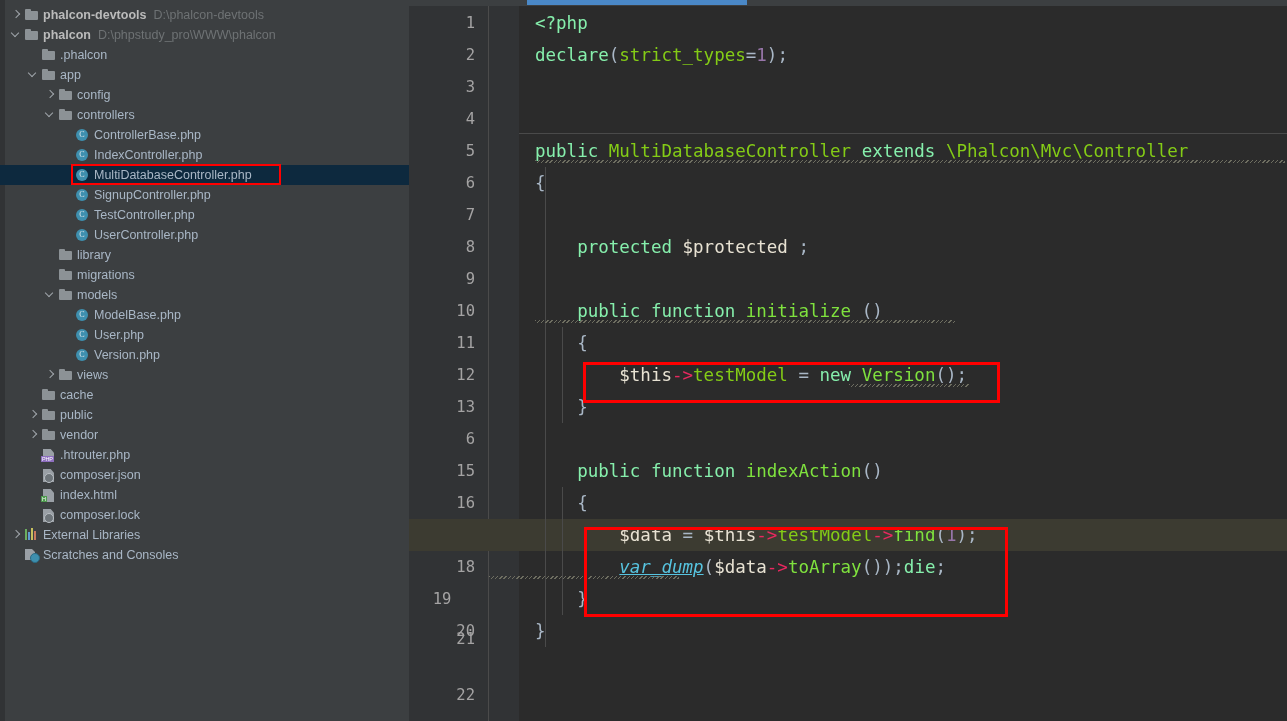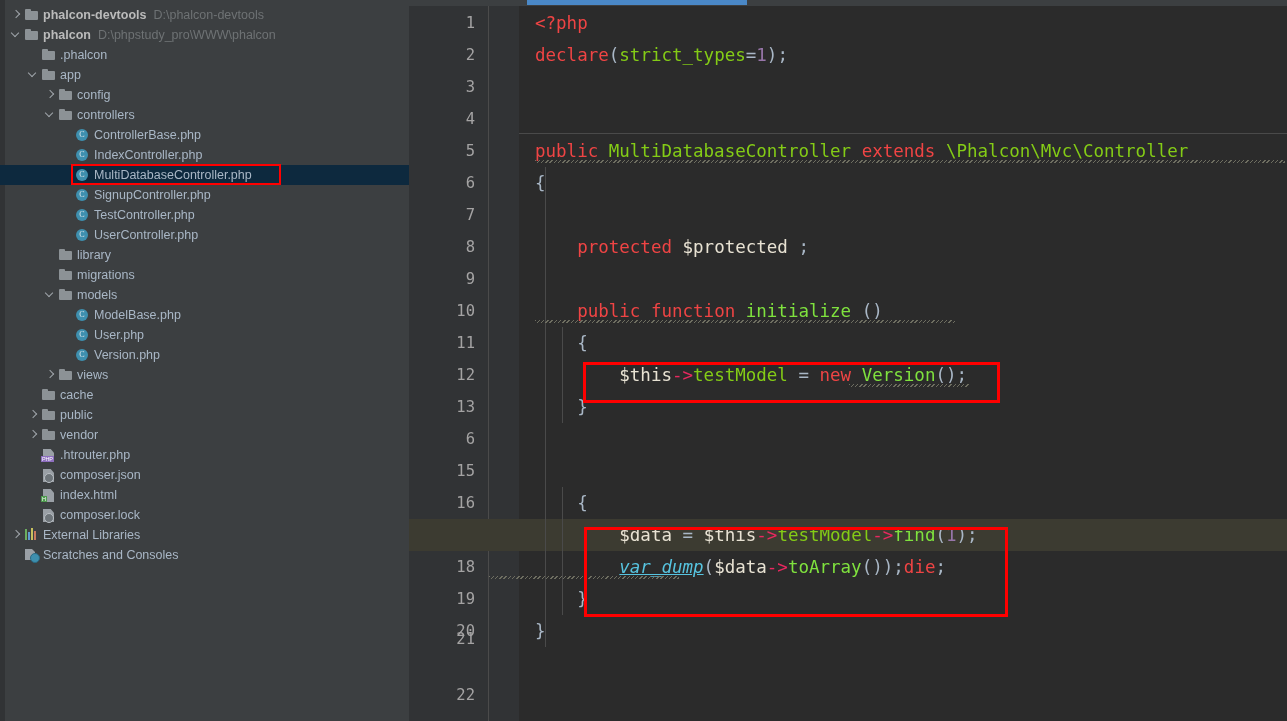--- a/index.html
+++ b/index.html
@@ -169,21 +169,21 @@
   }
   .codeline {
     position: absolute; left: 0;
     height: 32px; line-height: 32px;
     white-space: pre;
     font-family: "DejaVu Sans Mono", monospace;
     font-size: 17.5px;
     color: #A9B7C6;
     padding-left: 16px;
   }
-  .kw { color: #ef4444; }
+  .kw { color: #86efac; }
   .fn { color: #7FE23E; }
   .fn2 { color: #57C4E0; font-style: italic; text-decoration: underline; }
   .num { color: #9876AA; }
   .var { color: #E8E2D3; }
   .op { color: #A9B7C6; }
   .arrow-op { color: #E8285F; }
   .plain { color: #84cc16; }
   .sep-line {
     position: absolute; left: 110px; right: 0; height: 1px;
     background: #4A4A4A;
@@ -442,21 +442,21 @@
         <div class="ln" style="top: 257px;">9</div>
         <div class="ln" style="top: 289px;">10</div>
         <div class="ln" style="top: 321px;">11</div>
         <div class="ln" style="top: 353px;">12</div>
         <div class="ln" style="top: 385px;">13</div>
         <div class="ln" style="top: 417px;">6</div>
         <div class="ln" style="top: 449px;">15</div>
         <div class="ln" style="top: 481px;">16</div>
         <div class="ln current" style="top: 513px;">17</div>
         <div class="ln" style="top: 545px;">18</div>
-        <div class="ln" style="top: 577px;">19</div>
+        <div class="ln" style="top: 577px; text-align: center;">19</div>
         <div class="ln" style="top: 609px;">20</div>
         <div class="ln" style="top: 617px;">21</div>
         <div class="ln" style="top: 673px;">22</div>
       </div>
     <div id="fold-strip">
         <div class="foldline" style="top: 139px; height: 480px;"></div>
         <div class="foldmark openv" style="top: 138px;"></div>
         <div class="foldmark openv" style="top: 298px;"></div>
         <div class="foldmark closev" style="top: 394px;"></div>
         <div class="foldmark openv" style="top: 458px;"></div>
@@ -473,20 +473,21 @@
         <div class="codeline" style="top: 129px;"><span class="kw">public</span> <span class="plain">MultiDatabaseController</span> <span class="kw">extends</span> <span class="plain">\Phalcon\Mvc\Controller</span></div>
         <div class="codeline" style="top: 161px;"><span class="op">{</span></div>
         <div class="codeline" style="top: 193px;"></div>
         <div class="codeline" style="top: 225px;">    <span class="kw">protected</span> <span class="var">$protected</span> <span class="op">;</span></div>
         <div class="codeline" style="top: 257px;"></div>
         <div class="codeline" style="top: 289px;">    <span class="kw">public</span> <span class="kw">function</span> <span class="fn">initialize</span> <span class="op">(</span><span class="op">)</span></div>
         <div class="codeline" style="top: 321px;">    <span class="op">{</span></div>
         <div class="codeline" style="top: 353px;">        <span class="var">$this</span><span class="arrow-op">-&gt;</span><span class="plain">testModel</span> <span class="op">=</span> <span class="kw">new</span> <span class="fn">Version</span><span class="op">(</span><span class="op">)</span><span class="op">;</span></div>
         <div class="codeline" style="top: 385px;">    <span class="op">}</span></div>
         <div class="codeline" style="top: 417px;"></div>
+        <div class="codeline" style="top: 449px;">    <span class="kw">public</span> <span class="kw">function</span> <span class="fn">indexAction</span><span class="op">(</span><span class="op">)</span></div>
         <div class="codeline" style="top: 481px;">    <span class="op">{</span></div>
         <div class="codeline" style="top: 513px;">        <span class="var">$data</span> <span class="op">=</span> <span class="var">$this</span><span class="arrow-op">-&gt;</span><span class="plain">testModel</span><span class="arrow-op">-&gt;</span><span class="fn">find</span><span class="op">(</span><span class="num">1</span><span class="op">)</span><span class="op">;</span></div>
         <div class="codeline" style="top: 545px;">        <span class="fn2">var_dump</span><span class="op">(</span><span class="var">$data</span><span class="arrow-op">-&gt;</span><span class="fn">toArray</span><span class="op">(</span><span class="op">)</span><span class="op">)</span><span class="op">;</span><span class="kw">die</span><span class="op">;</span></div>
         <div class="codeline" style="top: 577px;">    <span class="op">}</span></div>
         <div class="codeline" style="top: 609px;"><span class="op">}</span></div>
         <div class="codeline" style="top: 641px;"></div>
         <div class="codeline" style="top: 673px;"></div>
         <div class="indentguide" style="left: 26px; top: 161px; height: 480px;"></div>
         <div class="indentguide" style="left: 43px; top: 321px; height: 96px;"></div>
         <div class="indentguide" style="left: 43px; top: 481px; height: 128px;"></div>

